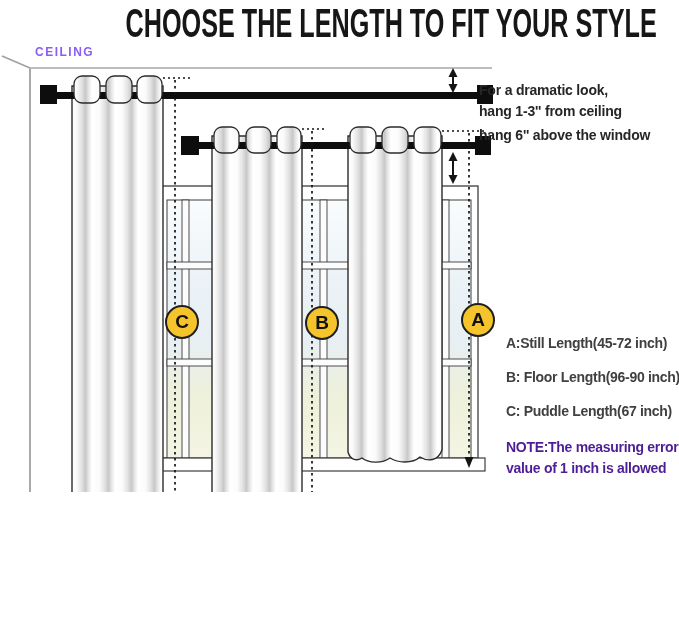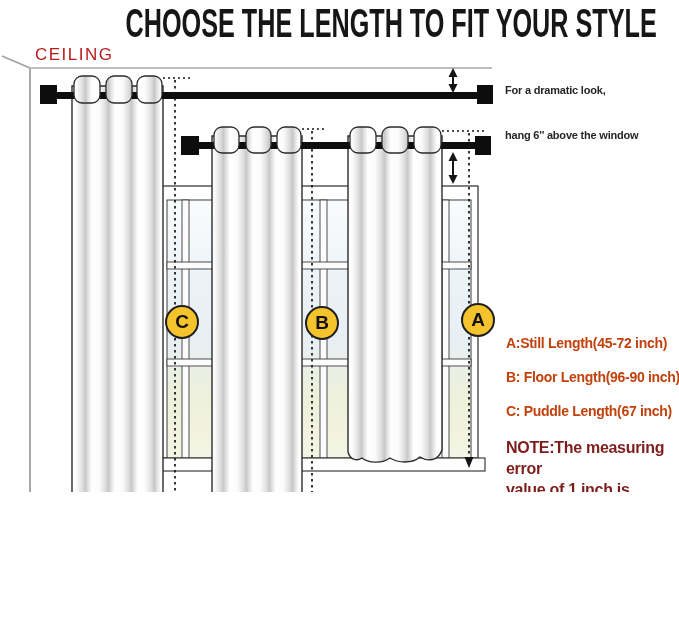--- a/index.html
+++ b/index.html
@@ -2,32 +2,32 @@
 <html><head>
 <meta charset="utf-8">
 <style>
   html,body{margin:0;padding:0;background:#ffffff;}
   .stage{position:relative;width:679px;height:492px;background:#fff;overflow:hidden;
          font-family:"Liberation Sans",sans-serif;color:#262626;}
   .scene-svg{position:absolute;left:0;top:0;}
   .title{position:absolute;left:0;right:0;top:0;height:46px;text-align:center;
          font-size:40px;font-weight:700;color:#161616;white-space:nowrap;
          transform:scaleX(0.63);transform-origin:50% 0;letter-spacing:0px;line-height:46px;}
-  .room-label{position:absolute;font-size:17px;font-weight:400;color:#b91c1c;letter-spacing:1.5px;}
+  .room-label{position:absolute;font-size:12px;font-weight:700;color:#8b5cf6;letter-spacing:1.5px;}
   .ceiling-label{left:35px;top:45px;}
   .floor-label{left:404px;top:577px;}
-  .tip{position:absolute;left:505px;font-size:11px;font-weight:600;line-height:21px;
+  .tip{position:absolute;left:479px;font-size:14px;font-weight:600;line-height:21px;
        letter-spacing:-0.2px;color:#262626;}
   .tip-1{top:80px;} .tip-2{top:125px;}
   .legend-item{position:absolute;left:506px;font-size:14px;font-weight:600;
-               letter-spacing:-0.3px;color:#c2410c;white-space:pre;text-align:center;}
+               letter-spacing:-0.3px;color:#404040;white-space:pre;text-align:center;}
   .legend-a{top:335px;} .legend-b{top:369px;} .legend-c{top:403px;}
   .legend-item b{font-weight:700;}
-  .note{position:absolute;left:506px;top:437px;font-size:16px;font-weight:700;
-        line-height:21px;letter-spacing:-0.3px;color:#7f1d1d;}
+  .note{position:absolute;left:506px;top:437px;font-size:14px;font-weight:700;
+        line-height:21px;letter-spacing:-0.3px;color:#4c1d95;}
   .badge{position:absolute;width:30px;height:30px;border-radius:50%;
          background:#F5C32C;border:2px solid #1f1f1f;display:flex;align-items:center;
          justify-content:center;font-size:19px;font-weight:700;color:#111;}
   .badge-c{left:165px;top:305px;} .badge-b{left:305px;top:306px;} .badge-a{left:461px;top:303px;}
   .dots{position:absolute;left:548px;top:558px;display:flex;gap:10px;}
   .dot{width:15px;height:15px;border-radius:50%;background:#ffffff;border:1.5px solid #8c8c8c;box-sizing:border-box;}
   .dot.active{background:#F5C32C;border-color:#555522;}
 </style>
 </head>
 <body>
@@ -155,20 +155,21 @@
     </g>
   </svg>
 
   <div class="title">CHOOSE THE LENGTH TO FIT YOUR STYLE</div>
 
   <div class="room-label ceiling-label">CEILING</div>
   <div class="room-label floor-label">CHOOSE</div>
 
   <div class="tip tip-1">
     <div>For a dramatic look,</div>
+    <div>hang 1-3'' from ceiling</div>
   </div>
   <div class="tip tip-2">
     <div>hang 6'' above the window</div>
   </div>
 
   <div class="badge badge-c">C</div>
   <div class="badge badge-b">B</div>
   <div class="badge badge-a">A</div>
 
   <div class="legend-item legend-a"><b>A:</b><span>Still Length(45-72 inch)</span></div>

